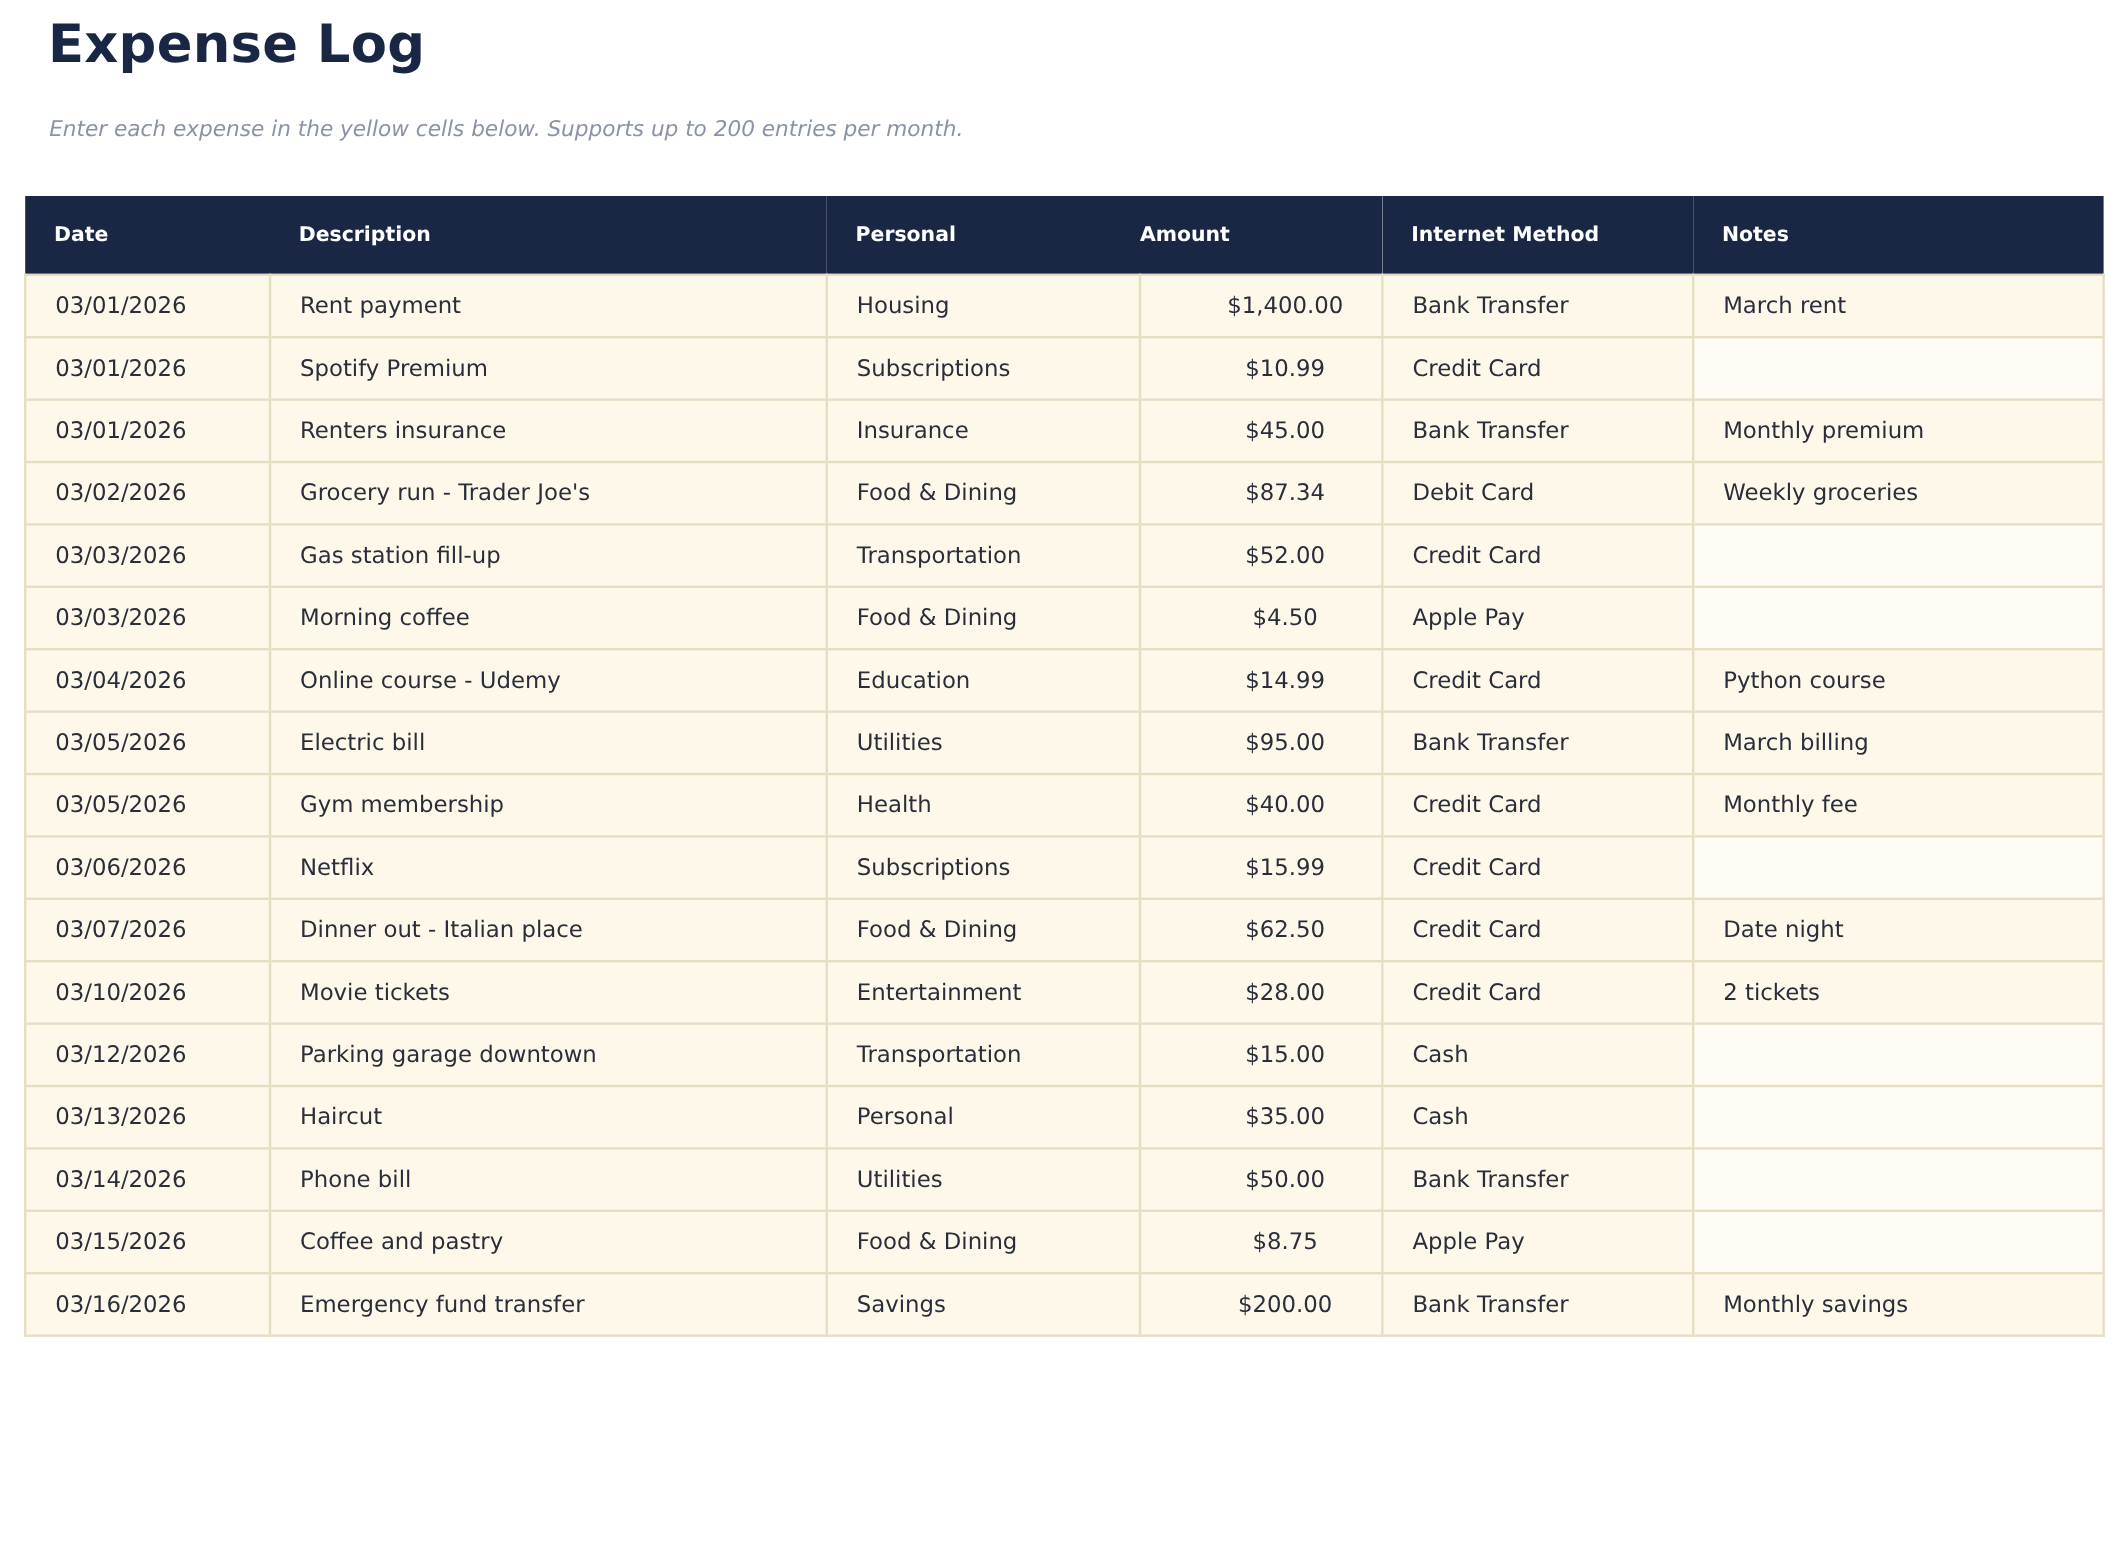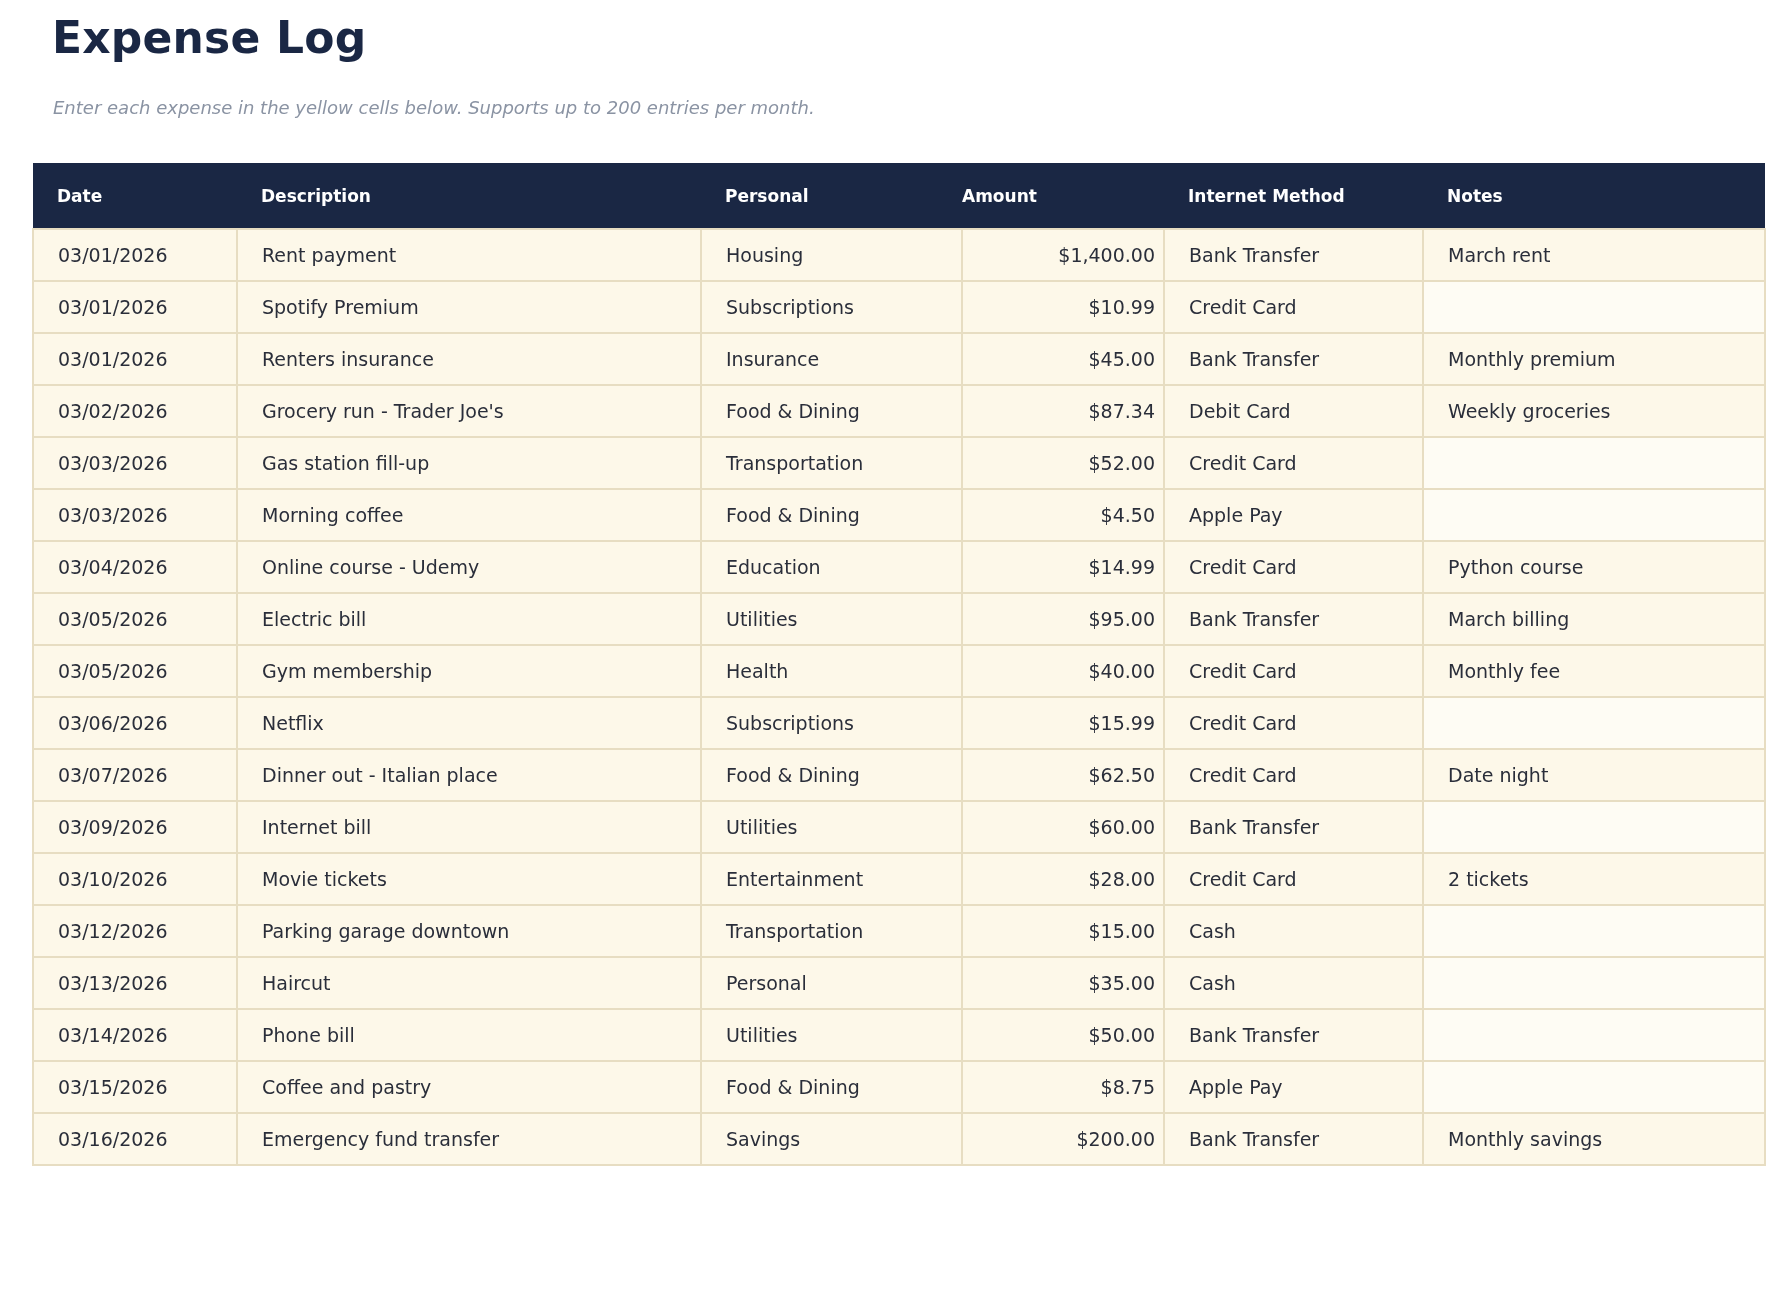--- a/index.html
+++ b/index.html
@@ -6,21 +6,21 @@
     margin: 0;
     padding: 0;
     background: #ffffff;
     font-family: "DejaVu Sans", "Liberation Sans", sans-serif;
   }
   body {
     width: 1773px;
     height: 1301px;
     overflow: hidden;
   }
-  .page { width: 1606px; margin-left: 12px; }
+  .page { width: 1606px; }
 
   h1.title {
     margin: 12px 0 0 40px;
     font-size: 44px;
     font-weight: bold;
     color: var(--title-color, #1a2744);
     letter-spacing: 0.2px;
   }
   p.subtitle {
     margin: 34px 0 0 41px;
@@ -56,21 +56,21 @@
     background: var(--cell-bg, #fdf8e9);
     height: 50px;
     padding: 0 24px;
     font-size: 19px;
     color: var(--cell-text, #2a2e3a);
     white-space: nowrap;
     overflow: hidden;
     vertical-align: middle;
   }
   table.expense td.num {
-    text-align: right;
+    text-align: center;
     padding-right: 8px;
     padding-left: 48px;
   }
   table.expense td.empty {
     background: var(--cell-bg-empty, #fefcf4);
   }
 </style>
 </head>
 <body>
 
@@ -180,28 +180,20 @@
         </tr>
         <tr>
           <td>03/07/2026</td>
           <td>Dinner out - Italian place</td>
           <td>Food &amp; Dining</td>
           <td class="num">$62.50</td>
           <td>Credit Card</td>
           <td>Date night</td>
         </tr>
         <tr>
-          <td>03/09/2026</td>
-          <td>Internet bill</td>
-          <td>Utilities</td>
-          <td class="num">$60.00</td>
-          <td>Bank Transfer</td>
-          <td class="empty"></td>
-        </tr>
-        <tr>
           <td>03/10/2026</td>
           <td>Movie tickets</td>
           <td>Entertainment</td>
           <td class="num">$28.00</td>
           <td>Credit Card</td>
           <td>2 tickets</td>
         </tr>
         <tr>
           <td>03/12/2026</td>
           <td>Parking garage downtown</td>

